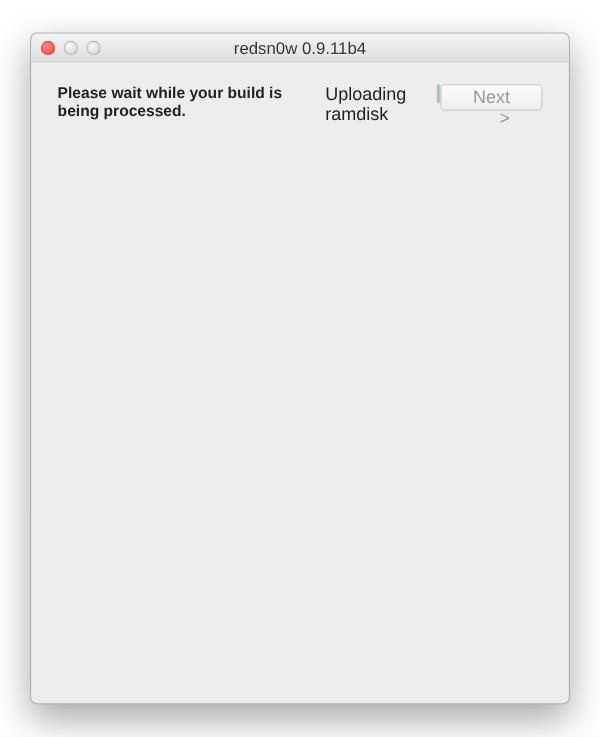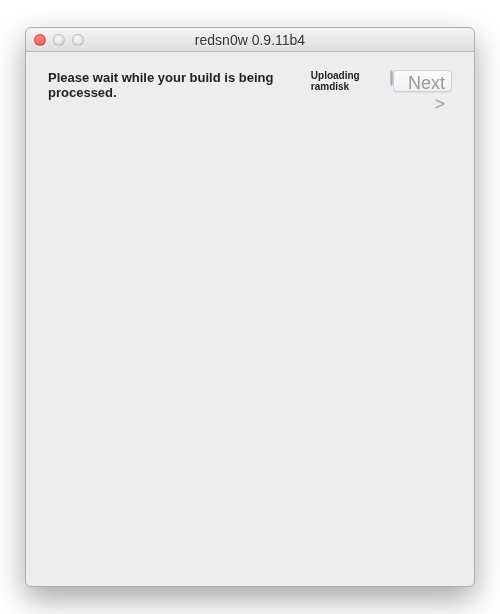--- a/index.html
+++ b/index.html
@@ -74,22 +74,22 @@
       flex-direction: row;
       font-size: 13px;
       color: #222;
     }
     .message {
       font-weight: bold;
       font-size: 13px;
       margin-bottom: 200px;
     }
     .status {
-      font-size: 10px;
-      font-weight: bold;
+      font-size: 15px;
+      font-weight: normal;
       margin-bottom: 72px;
     }
     .progress-wrap {
       margin-bottom: 14px;
     }
     .progress {
       width: 100%;
       height: 16px;
       background: linear-gradient(to bottom, #f7f7f7, #dcdcdc);
       border: 1px solid #bfbfbf;
@@ -120,22 +120,22 @@
       border-top: 1px solid #cfcfcf;
       margin: 6px 0 12px 0;
     }
     .button-row {
       display: flex;
       justify-content: flex-end;
       gap: 10px;
     }
     .btn {
       font-family: inherit;
-      font-size: 18px;
-      padding: 2px 6px;
+      font-size: 15px;
+      padding: 2px 26px;
       height: 22px;
       border-radius: 4px;
       border: 1px solid #adadad;
       background: linear-gradient(to bottom, #ffffff, #ececec);
       color: #333;
       box-shadow: 0 1px 0 rgba(0,0,0,0.05);
       text-align: right;
     }
     .btn:disabled {
       color: #9a9a9a;

